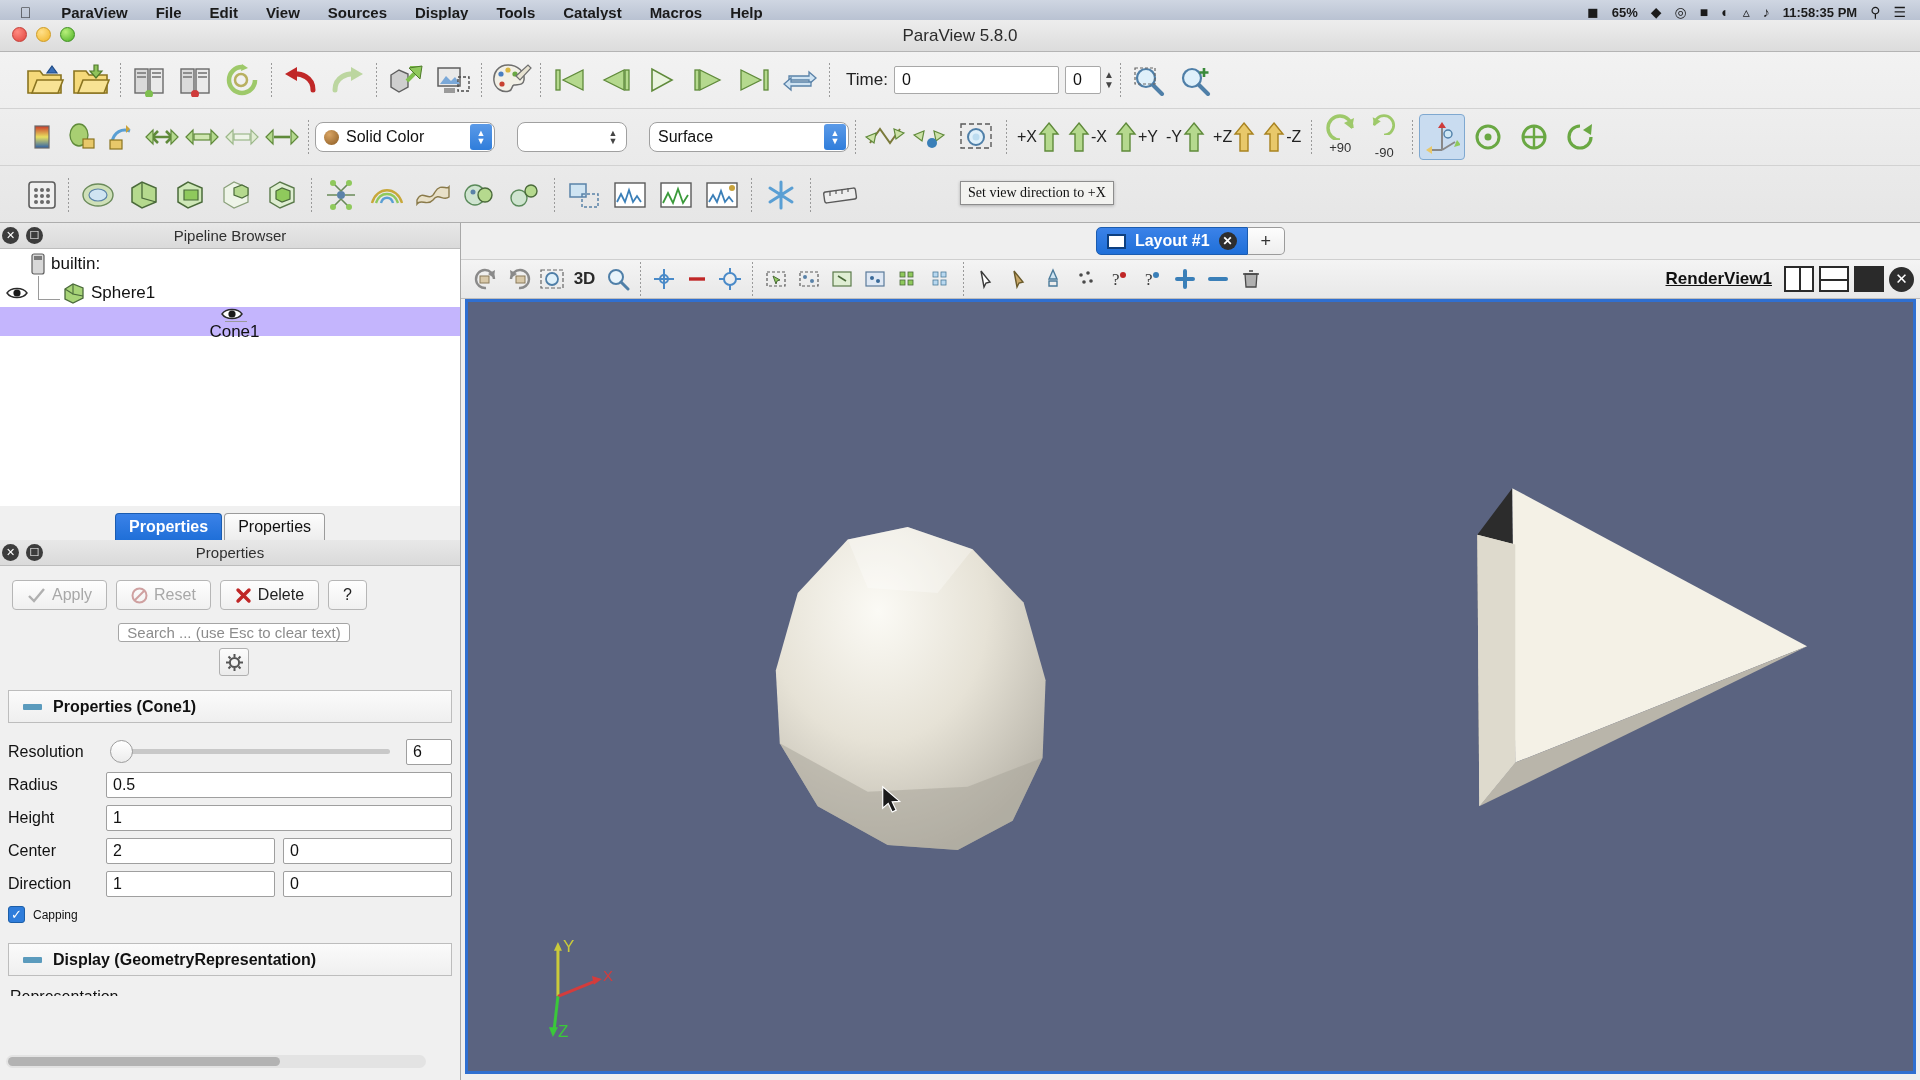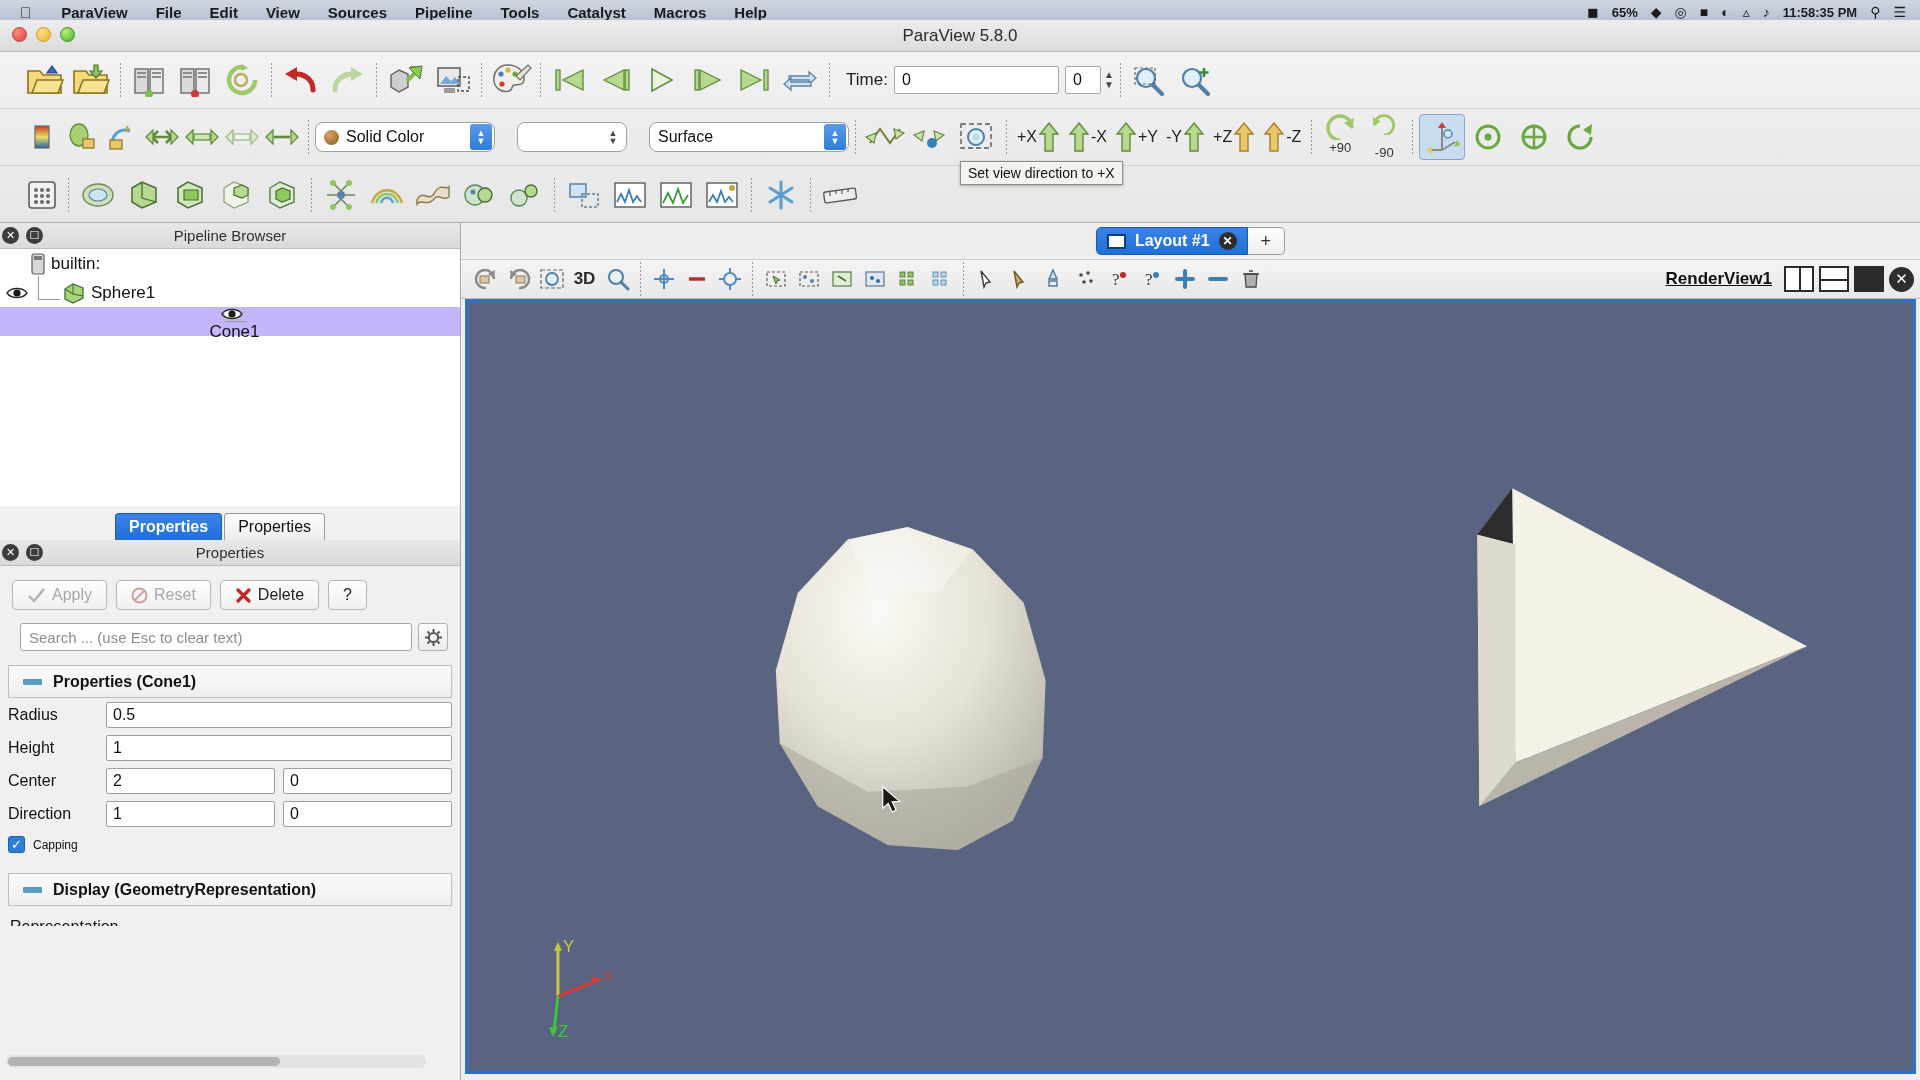--- a/index.html
+++ b/index.html
@@ -80,21 +80,21 @@
     border:1px solid #9b9b9b; border-bottom:none; border-radius:4px 4px 0 0;
     background:linear-gradient(#fdfdfd,#ededed); color:#111; }
   .tab.active { background:linear-gradient(#3b82e8,#1f6fd8); color:#fff; border-color:#1b5cb0; font-weight:bold;}
   .btnrow { display:flex; gap:9px; padding:14px 12px 8px 12px; }
   .pbtn { height:30px; padding:0 14px; display:flex; align-items:center; gap:6px;
     background:linear-gradient(#fefefe,#f0f0f0); border:1px solid #b6b6b6;
     border-radius:4px; font-size:16px; color:#222; }
   .pbtn.disabled { color:#a8a8a8; }
   .pbtn.help { padding:0 14px; }
 
-  .searchrow { display:flex; align-items:center; gap:6px; padding:5px 12px 10px 20px; }
+  .searchrow { display:flex; align-items:center; gap:6px; padding:5px 12px 10px 20px;flex-direction:column; }
   .searchbox { flex:1; height:28px; background:#fff; border:1px solid #a5a5a5;
     border-radius:3px; display:flex; align-items:center; padding:0 8px;
     font-size:15px; color:#8c8c8c; }
   .gear { width:30px;height:28px; border:1px solid #b0b0b0; border-radius:3px;
     background:linear-gradient(#fcfcfc,#ebebeb); display:flex;align-items:center;justify-content:center;}
 
   .section { margin:4px 8px 0 8px; height:33px; border:1px solid #bdbdbd;
     background:linear-gradient(#fbfbfb,#efefef); display:flex; align-items:center;
     padding-left:14px; gap:11px; font-size:16px; font-weight:bold; color:#111; }
   .dash { width:19px;height:6px;background:#5b9bbd;border-radius:1px; }
@@ -148,21 +148,21 @@
 </head>
 <body>
 
 <div class="osx-menubar">
   <span class="mitem apple"></span>
   <span class="mitem">ParaView</span>
   <span class="mitem">File</span>
   <span class="mitem">Edit</span>
   <span class="mitem">View</span>
   <span class="mitem">Sources</span>
-  <span class="mitem">Pipeline</span>
+  <span class="mitem">Display</span>
   <span class="mitem">Tools</span>
   <span class="mitem">Catalyst</span>
   <span class="mitem">Macros</span>
   <span class="mitem">Help</span>
   <div class="osx-right">
     <span class="si">◼</span>
     <span class="clock">65%</span>
     <span class="si">◆</span>
     <span class="si">◎</span>
     <span class="si">■</span>
@@ -498,21 +498,21 @@
         <circle cx="18" cy="17" r="11" fill="none" stroke="#6aa843" stroke-width="3"></circle>
         <path d="M18 6 v22 M7 17 h22" stroke="#6aa843" stroke-width="2.4"></path>
       </svg>
     </div>
     <div class="tbtn">
       <svg width="36" height="34" viewBox="0 0 36 34">
         <path d="M29 17 A11 11 0 1 1 18 6" fill="none" stroke="#6aa843" stroke-width="3.2"></path>
         <path d="M30 4 l-1 11 -8-5 Z" fill="#6aa843"></path>
       </svg>
     </div>
-    <div class="tooltip" style="left:960px; top:52px;">Set view direction to +X</div>
+    <div class="tooltip" style="left:960px; top:72px;font-family:Liberation Serif, serif;">Set view direction to +X</div>
   </div>
 
   <div class="tbrow">
     <div class="tbtn small">
       <svg width="34" height="32" viewBox="0 0 34 32">
         <rect x="4" y="3" width="26" height="26" rx="3" fill="#f0f0f0" stroke="#5e5e5e" stroke-width="1.6"></rect>
         <g fill="#6a6a6a">
           <circle cx="11" cy="11" r="2"></circle>
             <circle cx="17" cy="11" r="2"></circle>
             <circle cx="23" cy="11" r="2"></circle>
@@ -747,20 +747,28 @@
           </g>
         </svg>
       </div>
     </div>
 
     <div class="section">
       <span class="dash"></span>
       <span>Properties (Cone1)</span>
     </div>
 
+    <div class="prow" style="margin-top:12px">
+      <span class="plabel">Resolution</span>
+      <div class="slider">
+        <span class="strack"></span>
+        <span class="sknob"></span>
+      </div>
+      <div class="pfield" style="flex:0 0 46px">6</div>
+    </div>
 
     <div class="prow">
       <span class="plabel">Radius</span>
       <div class="pfield">0.5</div>
     </div>
 
     <div class="prow">
       <span class="plabel">Height</span>
       <div class="pfield">1</div>
     </div>

